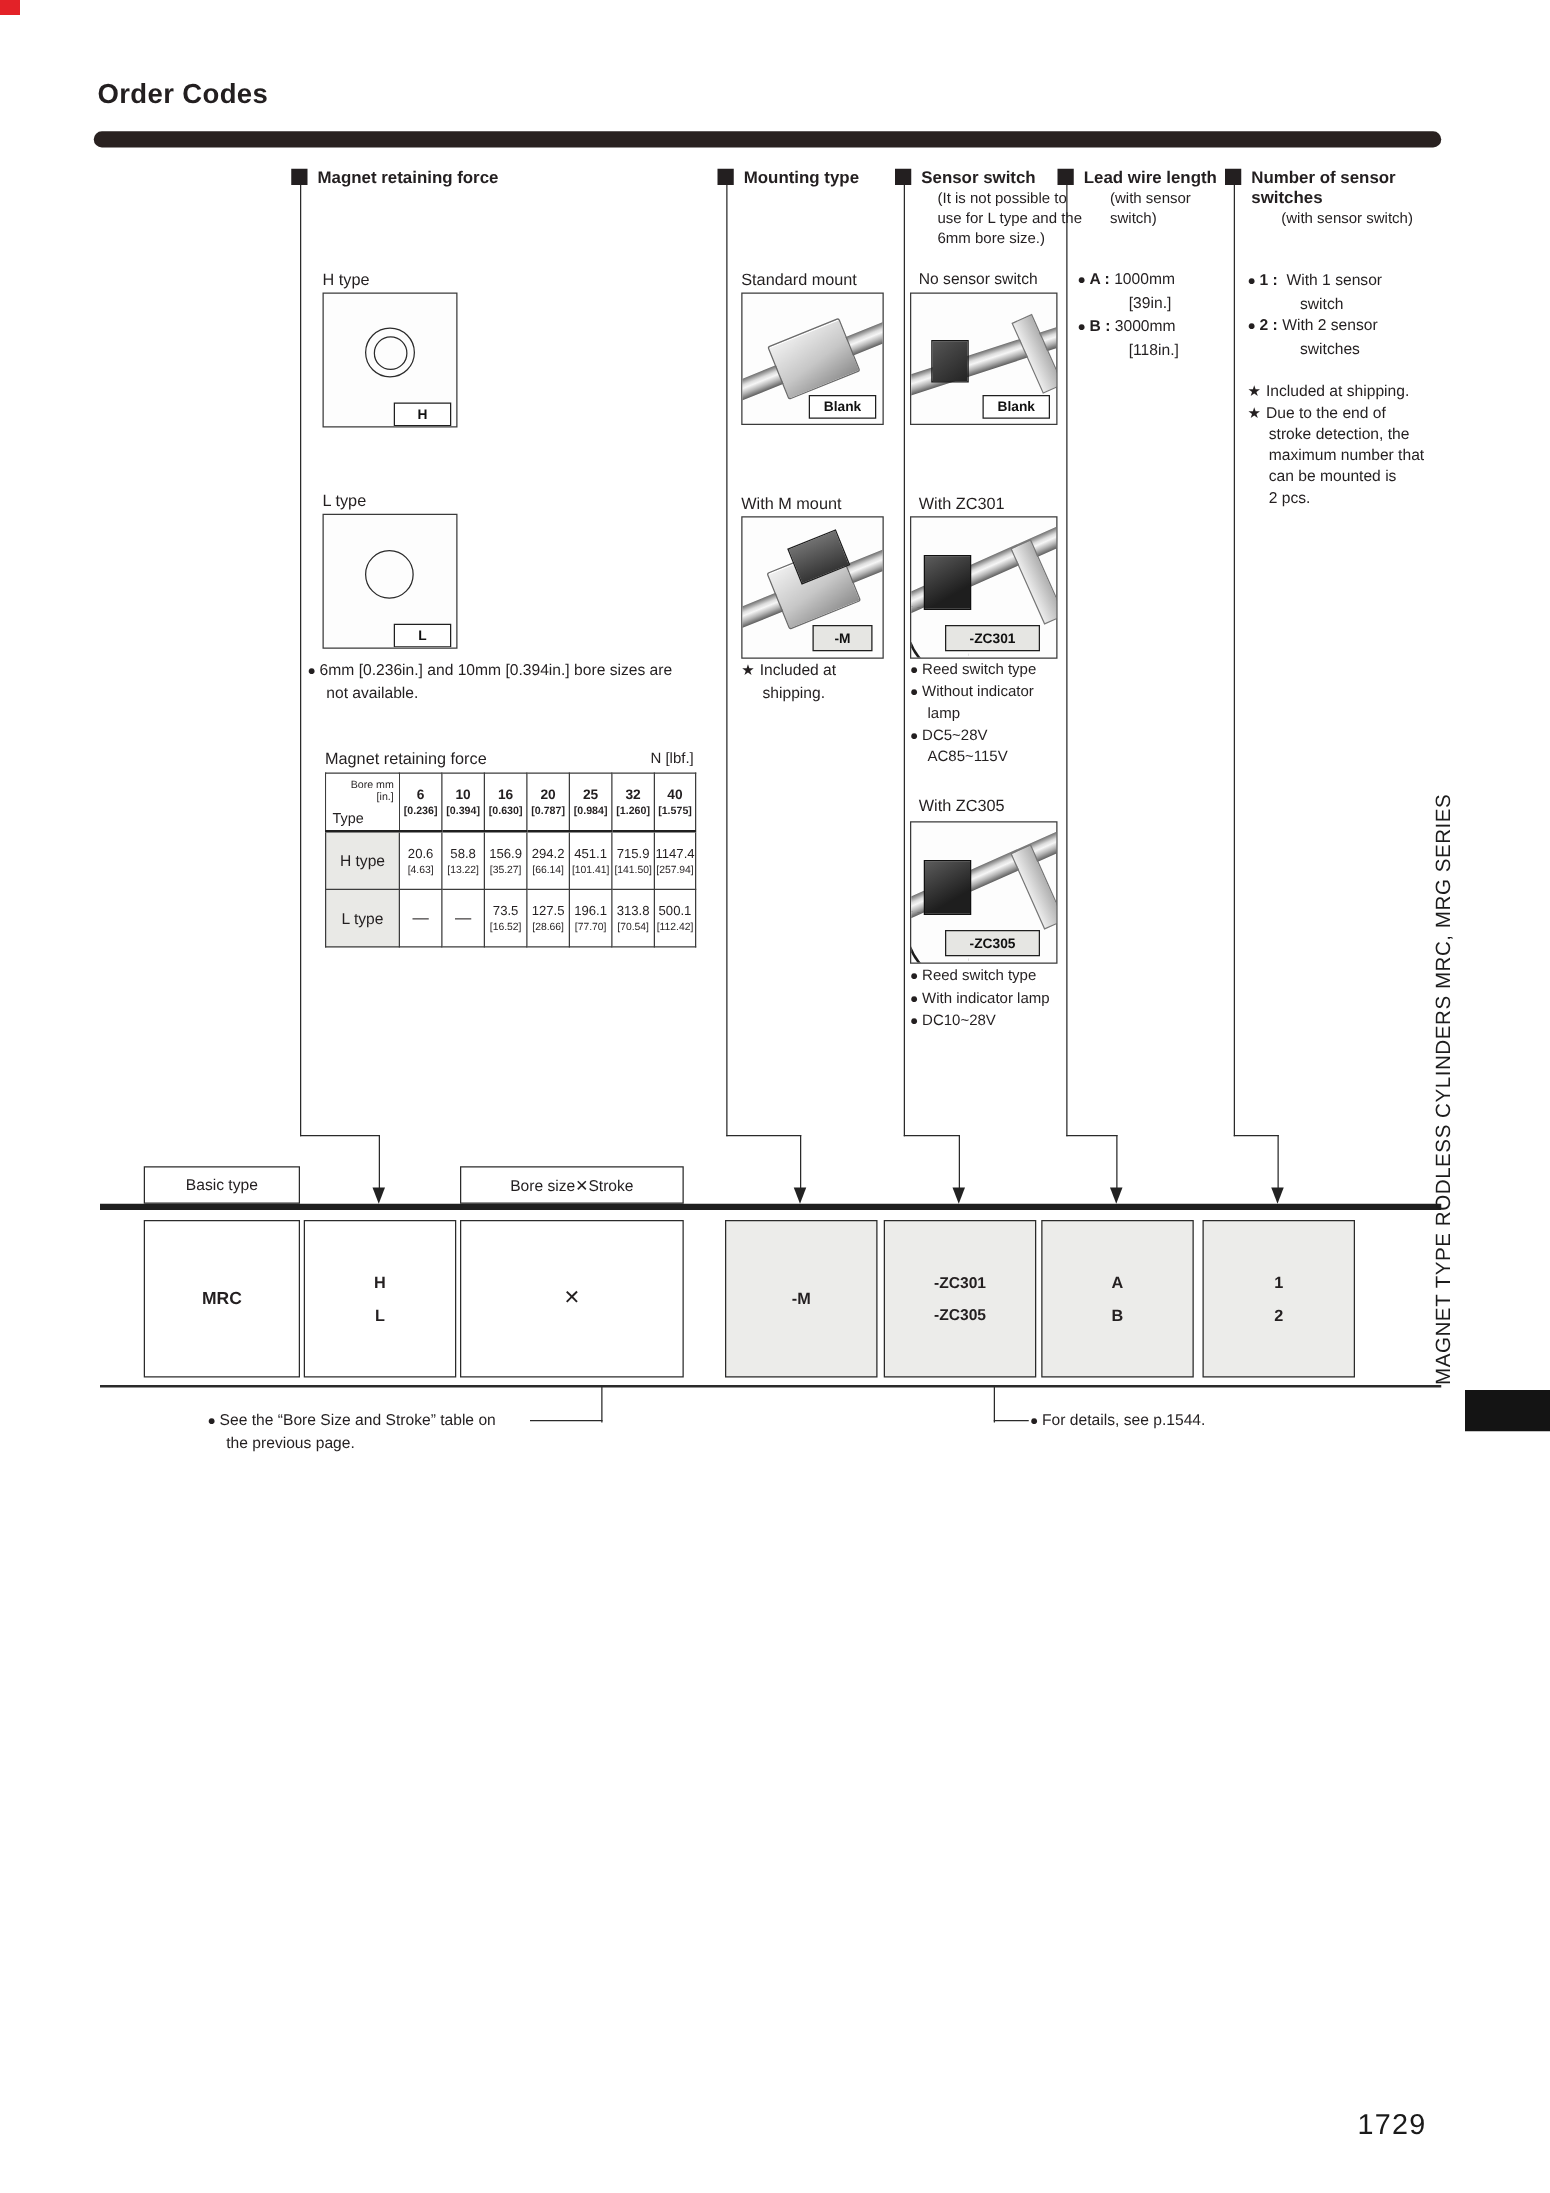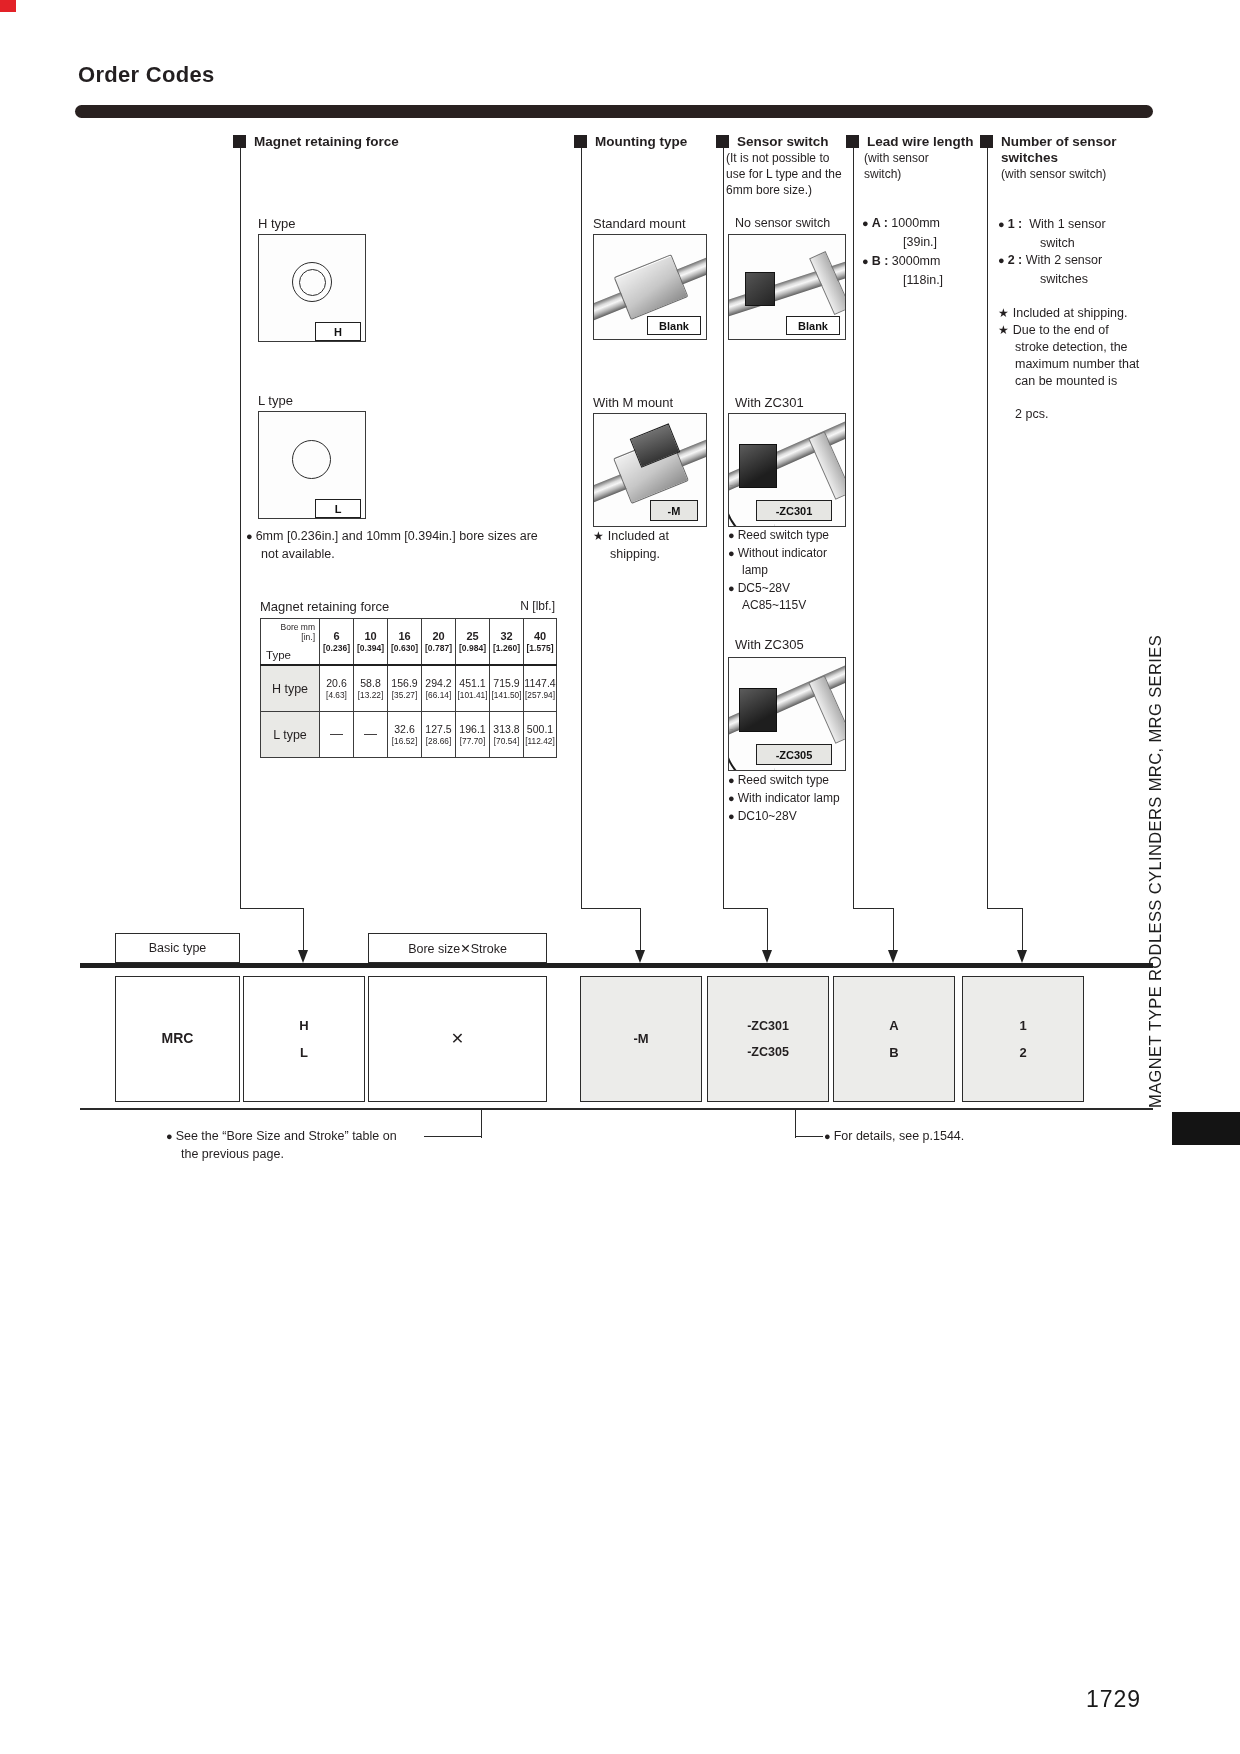--- a/index.html
+++ b/index.html
@@ -1,18 +1,18 @@
 <!DOCTYPE html>
 <html><head>
 <meta charset="utf-8">
 <style>
   html,body{margin:0;padding:0;background:#fff;}
   .page{position:relative;width:1240px;height:1754px;background:#fff;overflow:hidden;
         font-family:"Liberation Sans",sans-serif;color:#231f20;}
-  .abs{position:absolute;}
+  .abs{position:absolute;margin-left:24px;}
   .red-marker{position:absolute;left:0;top:0;width:16px;height:12px;background:#e32228;}
   .page-title{position:absolute;left:78px;top:62px;font-size:22px;font-weight:bold;letter-spacing:.3px;}
   .title-bar{position:absolute;left:75px;top:105px;width:1078px;height:13px;background:#292120;border-radius:7px;}
   .sq{position:absolute;width:13px;height:13px;background:#231f20;}
   .sec-title{position:absolute;font-size:13.5px;font-weight:bold;white-space:nowrap;}
   .small{font-size:12px;white-space:nowrap;}
   .lbl{position:absolute;font-size:13px;white-space:nowrap;}
   .vline{position:absolute;width:1.4px;background:#2a2a2a;}
   .hline{position:absolute;height:1.4px;background:#2a2a2a;}
   .arrowhead{position:absolute;width:0;height:0;border-left:5.5px solid transparent;
@@ -225,21 +225,21 @@
     </tr>
     <tr>
       <td class="graycell rowlab">L type</td>
       <td>
             <div class="tv" style="font-size:13px">—</div>
           </td>
       <td>
             <div class="tv" style="font-size:13px">—</div>
           </td>
       <td>
-            <div class="tv">32.6</div>
+            <div class="tv">73.5</div>
             <div class="ti">[16.52]</div>
           </td>
       <td>
             <div class="tv">127.5</div>
             <div class="ti">[28.66]</div>
           </td>
       <td>
             <div class="tv">196.1</div>
             <div class="ti">[77.70]</div>
           </td>
@@ -313,21 +313,21 @@
   <div class="note-line" style="left:998px;top:217px"><span class="dot">●</span><span class="b">1 :</span>&nbsp;&nbsp;<span>With 1 sensor</span></div>
   <div class="note-line" style="left:1040px;top:236px">switch</div>
   <div class="note-line" style="left:998px;top:253px"><span class="dot">●</span><span class="b">2 :</span>&nbsp;<span>With 2 sensor</span></div>
   <div class="note-line" style="left:1040px;top:272px">switches</div>
 
   <div class="note-line" style="left:998px;top:306px"><span class="star">★</span><span>Included at shipping.</span></div>
   <div class="note-line" style="left:998px;top:323px"><span class="star">★</span><span>Due to the end of</span></div>
   <div class="note-line" style="left:1015px;top:340px">stroke detection, the</div>
   <div class="note-line" style="left:1015px;top:357px">maximum number that</div>
   <div class="note-line" style="left:1015px;top:374px">can be mounted is</div>
-  <div class="note-line" style="left:1015px;top:407px">2 pcs.</div>
+  <div class="note-line" style="left:1015px;top:391px">2 pcs.</div>
 
   <div class="tag-box" style="left:115px;top:933px;width:123px;height:28px">Basic type</div>
   <div class="tag-box" style="left:368px;top:933px;width:177px;height:28px">Bore size✕Stroke</div>
   <div class="thickline"></div>
 
   <div class="code-box" style="left:115px;width:123px;font-size:14px">
       <div>MRC</div>
     </div>
   <div class="code-box" style="left:243px;width:120px">
       <div>H</div>

